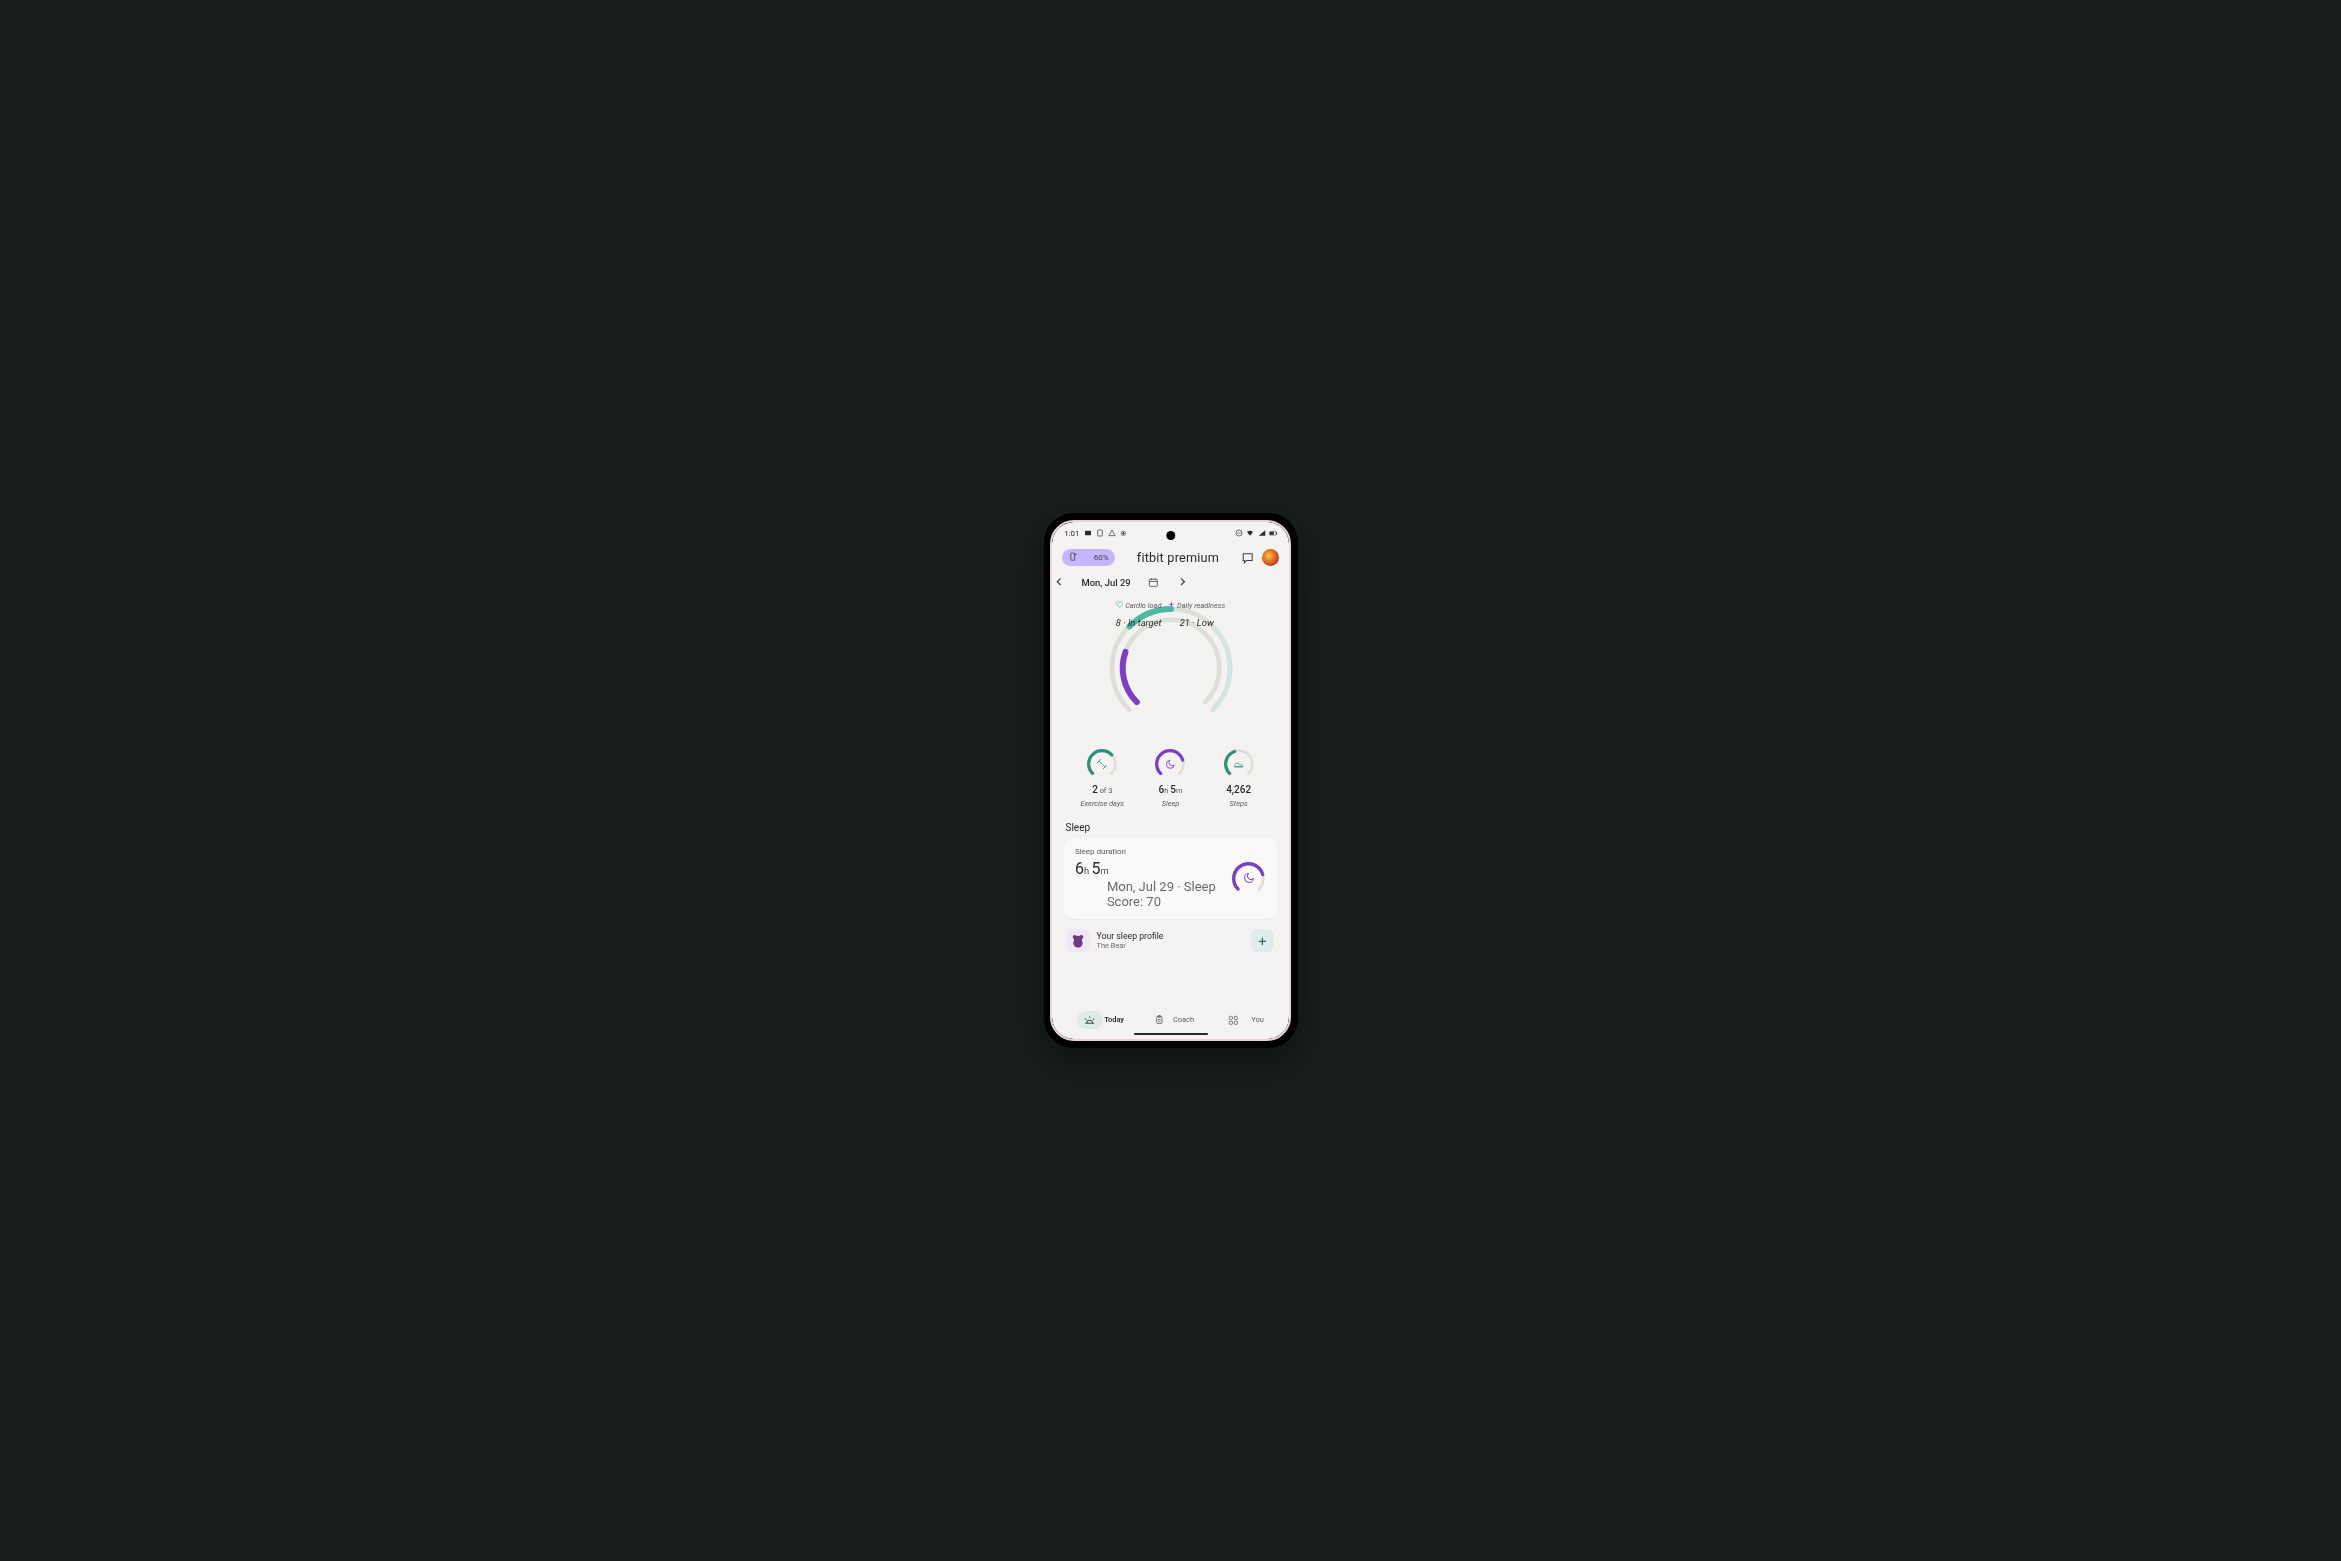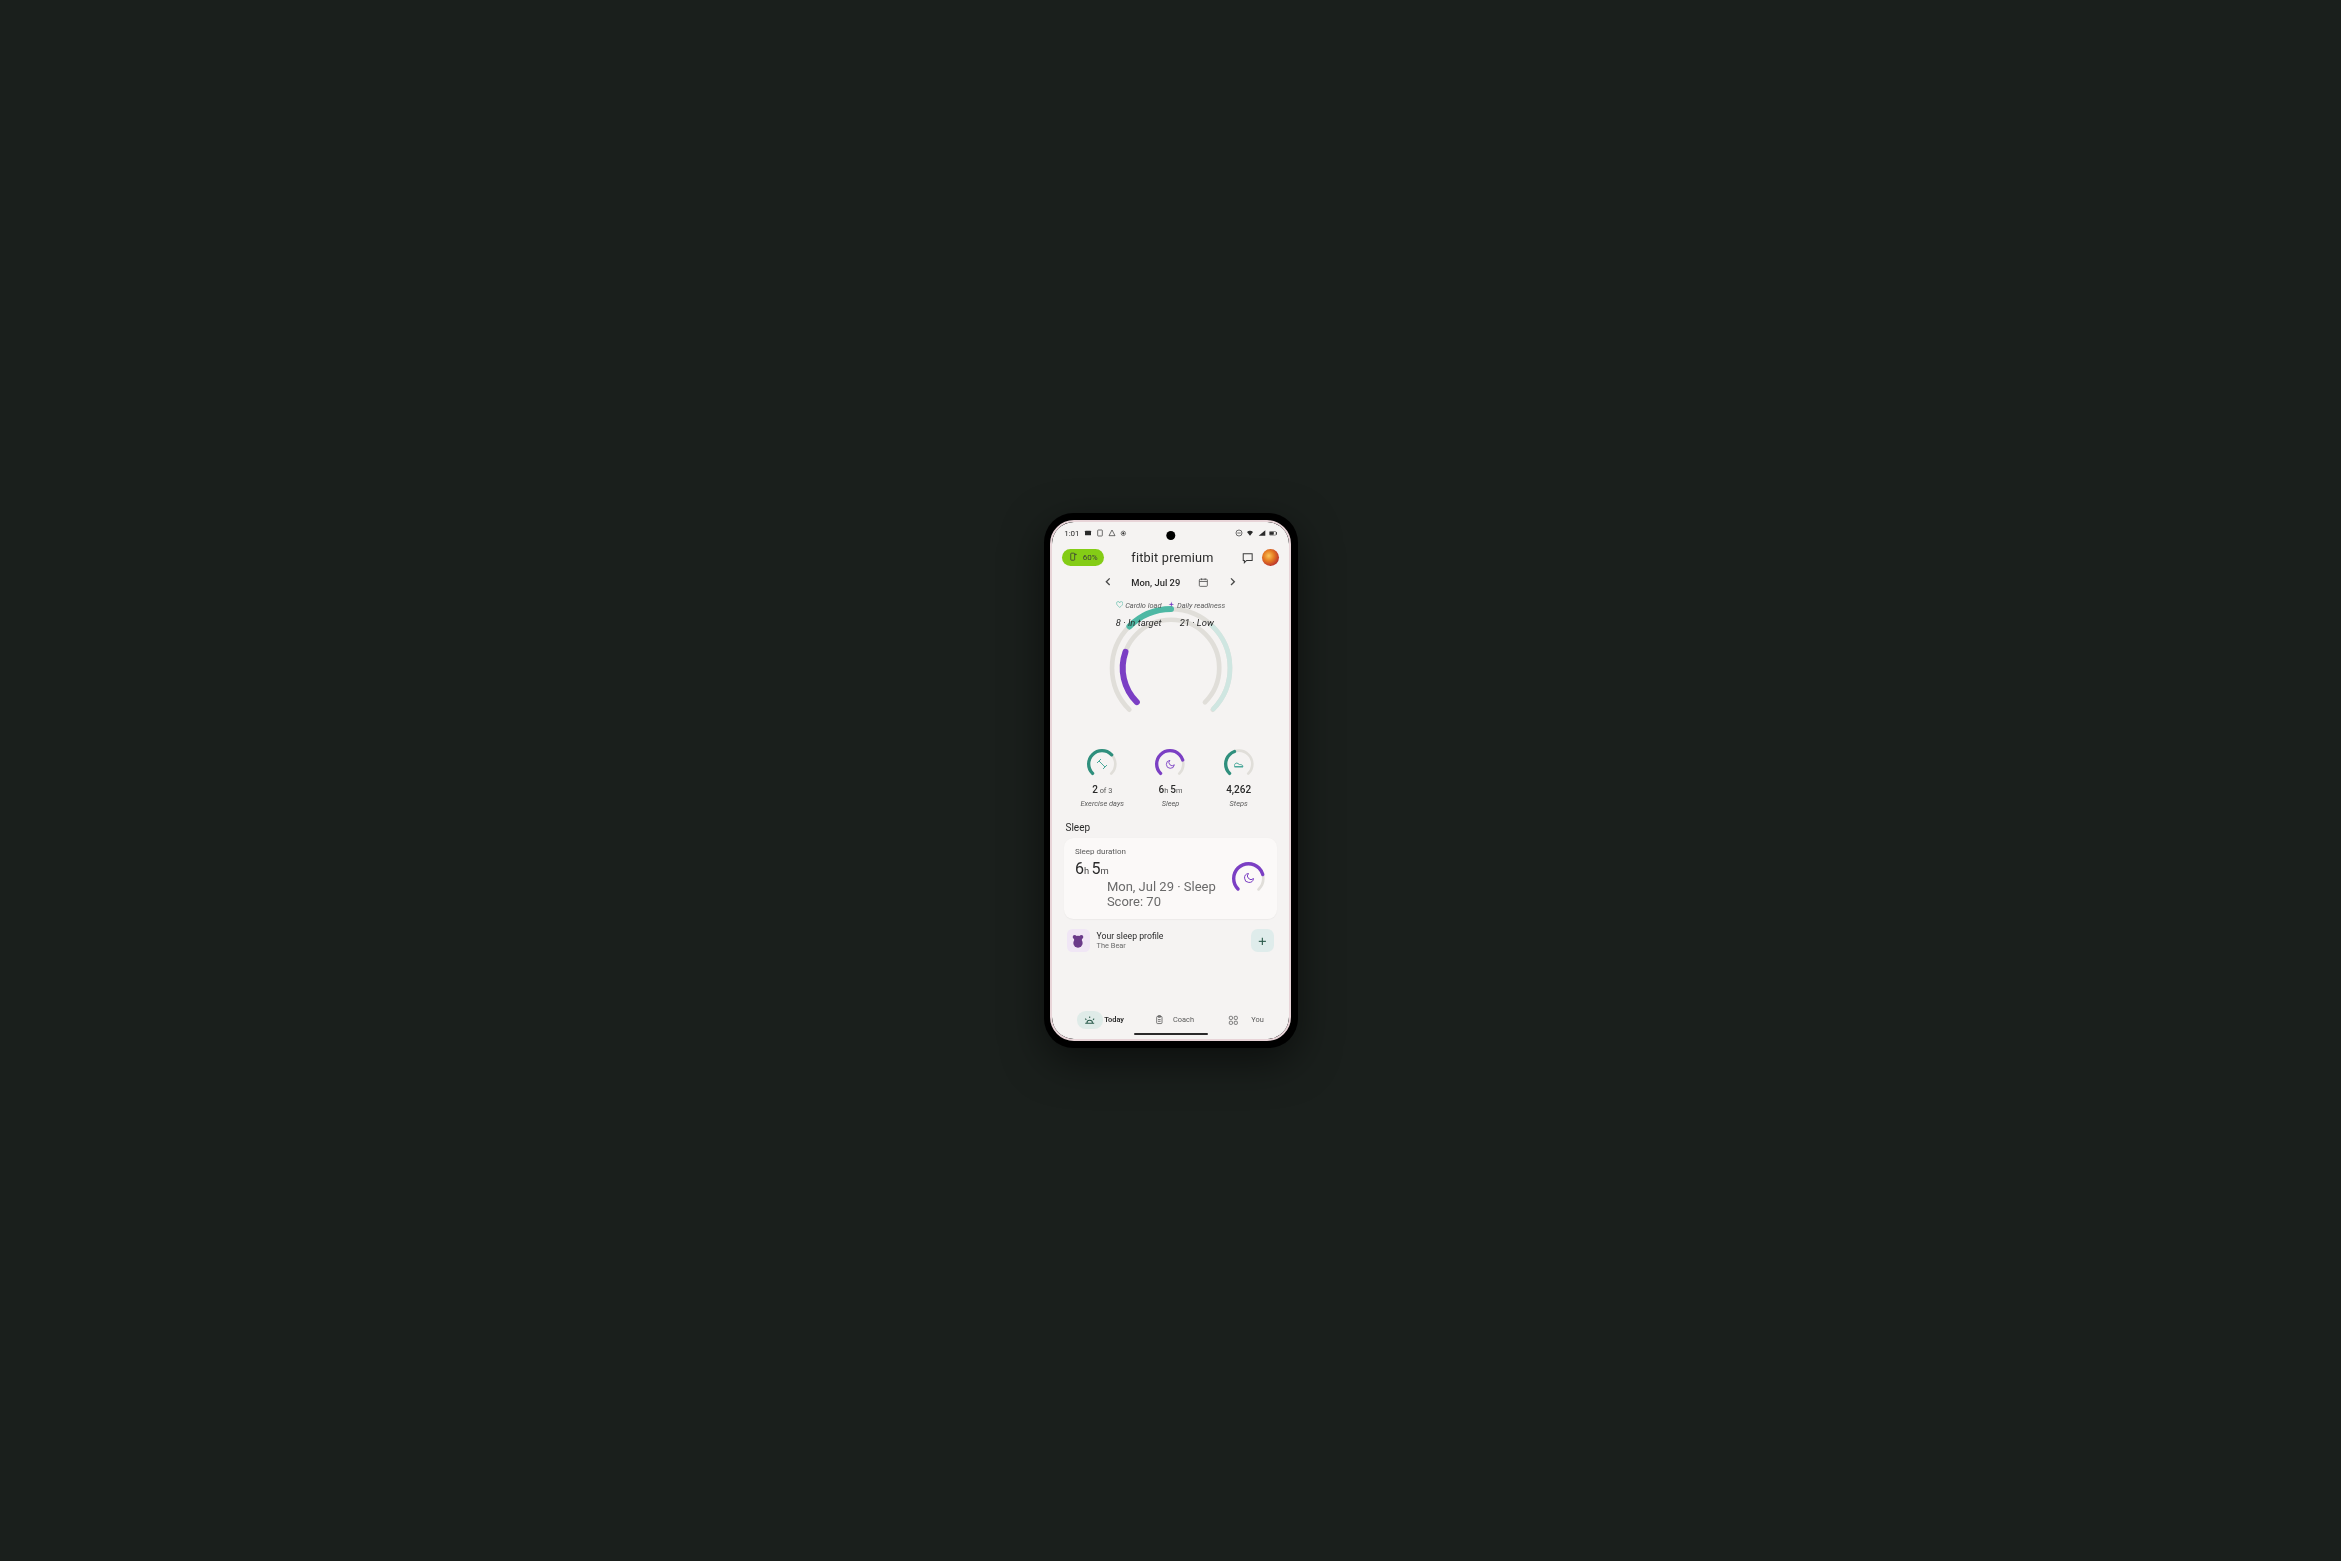--- a/index.html
+++ b/index.html
@@ -66,22 +66,22 @@
   
   .app-header {
     display: flex;
     align-items: center;
     padding: 4px 9.4px 6.7px;
     gap: 6.7px;
   }
   .battery-pill {
     display: flex;
     align-items: center;
-    gap: 5px;
-    background: #84cc16;
+    gap: 16px;
+    background: #c4b5fd;
     border-radius: 9.4px;
     padding: 2.7px 6.7px;
     font-size: 8px;
     color: #3a3a3a;
   }
   .app-title {
     flex: 1;
     text-align: center;
     font-size: 12.7px;
     font-weight: 400;
@@ -93,21 +93,21 @@
     display:flex; align-items:center; justify-content:center;
     color:#3a3a3a;
   }
   .avatar {
     width: 17.4px; height: 17.4px;
     border-radius: 50%;
     background: radial-gradient(circle at 40% 40%, #f9c55a 0%, #e67e22 35%, #c0392b 70%, #2c3e50 100%);
   }
   
   .date-nav {
-    display:flex; align-items:center; justify-content:center;
+    display:flex; align-items:center; justify-content:flex-start;
     gap: 16px; padding: 2.7px 0 6.7px;
   }
   .date-label { font-size: 9.4px; color:#2a2a2a; font-weight:500; }
   .nav-arrow, .cal-icon { width:13.4px; height:13.4px; display:flex; align-items:center; justify-content:center; color:#4a4a4a; }
   
   .main-content { flex:1; overflow-y:auto; padding: 0 12px; }
   .gauge-wrap { display:flex; justify-content:center; padding: 5.4px 0 9.4px; }
   .main-gauge { position:relative; width: 134px; height: 134px; }
   .gauge-center {
     position:absolute; top:0; left:0; right:0; bottom:0;

